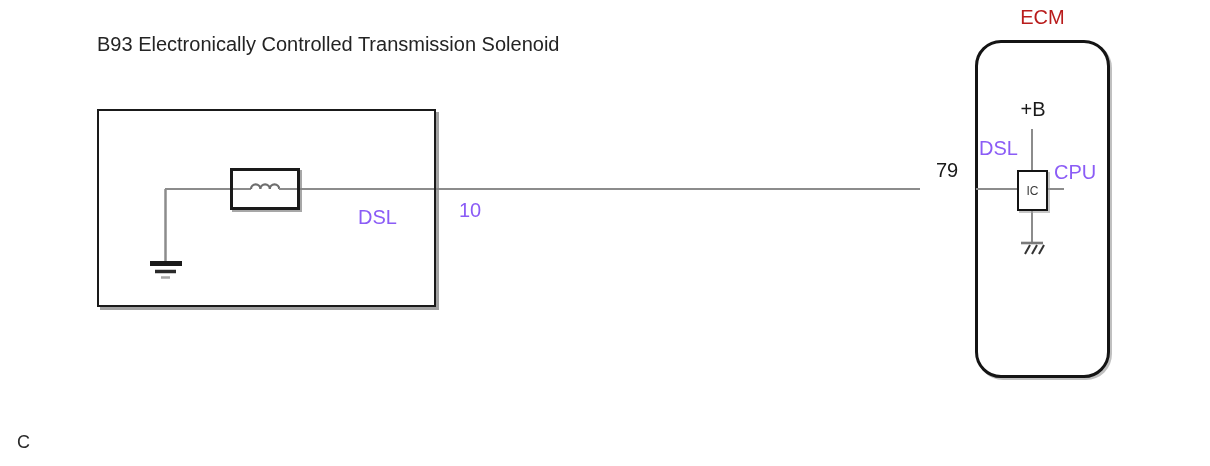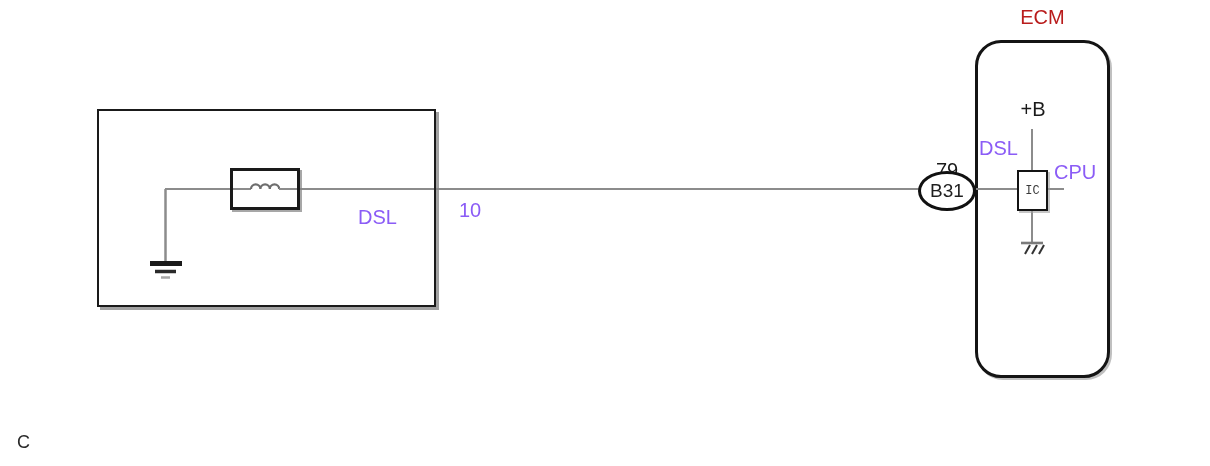--- a/index.html
+++ b/index.html
@@ -56,36 +56,36 @@
   }
   .ic-box {
     position: absolute; left: 1017px; top: 170px;
     width: 31px; height: 41px;
     border: 2px solid #141414;
     background: #ffffff;
     box-shadow: 2px 2px 0 rgba(160,160,160,0.6);
     display: flex; align-items: center; justify-content: center;
     font-size: 12px; color: #3a3a3a;
     z-index: 3;
-    font-family: Liberation Mono, monospace;
   }
   .ecm-title {
     position: absolute; left: 975px; top: 6px; width: 135px;
     text-align: center; font-size: 20px; color: #b91c1c;
   }
   .pin79 { position: absolute; left: 920px; top: 139px; width: 54px; text-align: center; font-size: 20px; margin-top: 20px; }
   .plusb { position: absolute; left: 1008px; top: 98px; width: 50px; text-align: center; font-size: 20px; }
   .footer-c { position: absolute; left: 17px; top: 432px; font-size: 18px; color: #2a2a2a; }
   svg { display: block; }
 </style>
 </head>
 <body>
 
 <div class="stage">
 
+  <div class="title">B93 Electronically Controlled Transmission Solenoid</div>
 
   <div class="wire-h" style="left:165px; top:188px; width:755px;"></div>
 
   <div class="solenoid-box"></div>
 
   <svg class="abs" style="left:147px; top:189px; z-index:2;" width="38" height="92" viewBox="0 0 38 92">
     <line x1="18.5" y1="0" x2="18.5" y2="74" stroke="#8c8c8c" stroke-width="2.5"></line>
     <line x1="3" y1="74.5" x2="35" y2="74.5" stroke="#1a1a1a" stroke-width="5"></line>
     <line x1="8" y1="82.5" x2="29" y2="82.5" stroke="#2a2a2a" stroke-width="3.5"></line>
     <line x1="14" y1="88.5" x2="23" y2="88.5" stroke="#a6a6a6" stroke-width="2.5"></line>
@@ -123,19 +123,16 @@
 
   <div class="wire-v" style="left:1031px; top:211px; height:31px;"></div>
   <svg class="abs" style="left:1019px; top:241px;" width="26" height="14" viewBox="0 0 26 14">
     <line x1="2" y1="2" x2="24" y2="2" stroke="#7a7a7a" stroke-width="2.6"></line>
     <line x1="6" y1="13" x2="11" y2="4" stroke="#333333" stroke-width="2"></line>
     <line x1="13" y1="13" x2="18" y2="4" stroke="#333333" stroke-width="2"></line>
     <line x1="20" y1="13" x2="25" y2="4" stroke="#333333" stroke-width="2"></line>
   </svg>
 
   <div class="pin79">79</div>
-  <div class="connector-oval">
-    <span>B31</span>
-  </div>
 
   <div class="footer-c">C</div>
 
 </div>
 
 </body></html>

